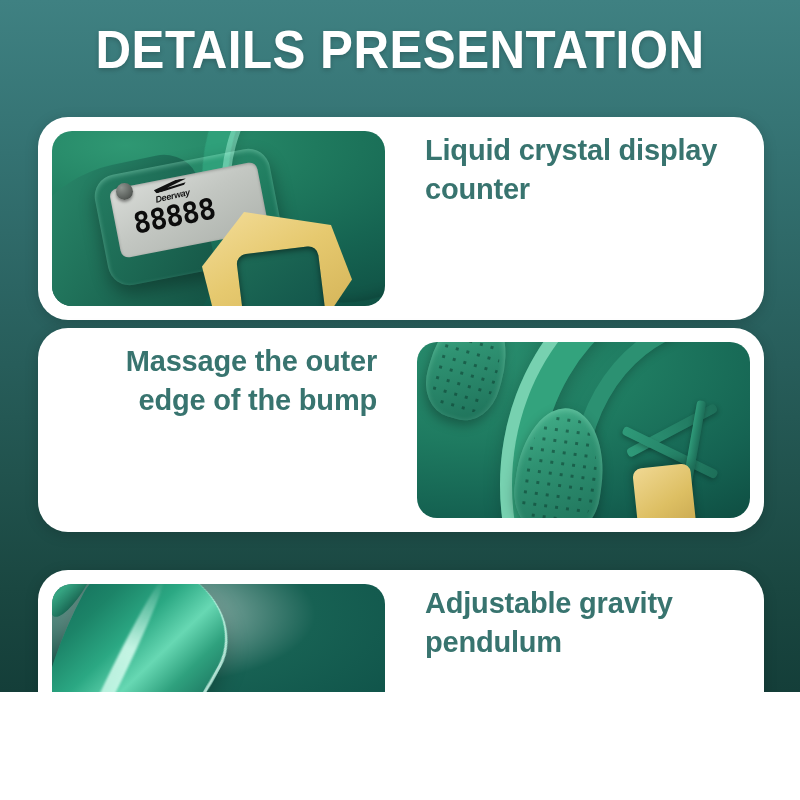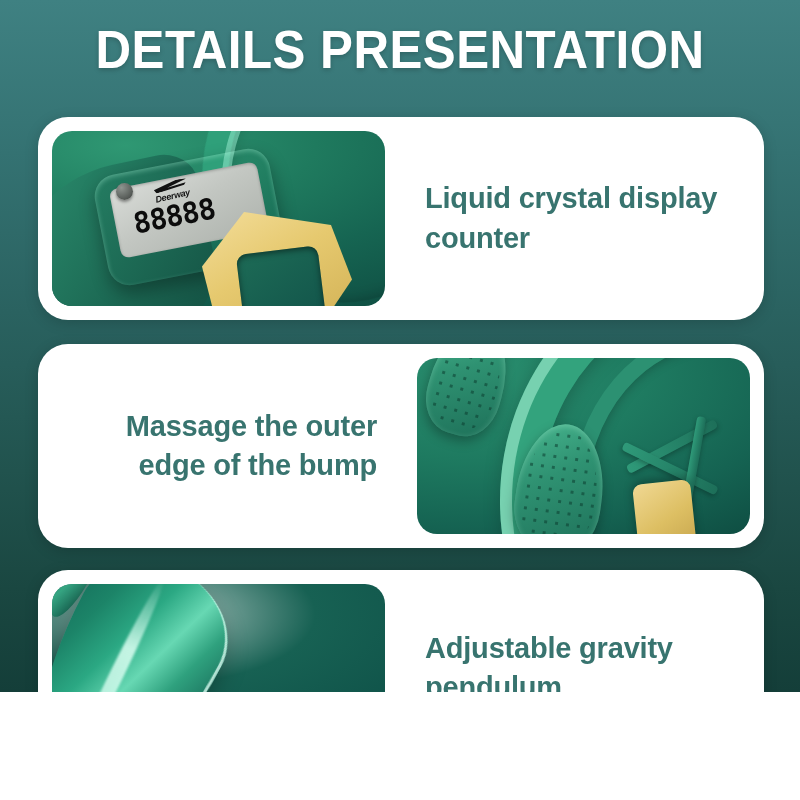--- a/index.html
+++ b/index.html
@@ -42,21 +42,21 @@
   .card {
     position:absolute;
     left:38px;
     width:726px;
     background:#ffffff;
     border-radius:30px;
     box-shadow:0 3px 14px rgba(0,0,0,0.17);
     overflow:hidden;
   }
   #card-1 { top:117px;  height:203px; }
-  #card-2 { top:344px;  height:204px; }
+  #card-2 { top:328px;  height:204px; }
   #card-3 { top:570px;  height:196px;padding-left:8px; }
 
   .card-inner {
     position:absolute;
     top:14px; left:14px; right:14px; bottom:14px;
     display:flex;
     align-items:stretch;
   }
   .card-inner.reverse { flex-direction:row-reverse; }
 
@@ -64,21 +64,21 @@
     position:relative;
     width:333px;
     flex:0 0 333px;
     border-radius:20px;
     overflow:hidden;
   }
 
   .caption {
     flex:1 1 auto;
     display:flex;
-    align-items:center;
+    align-items:flex-start;
     padding:0 26px 0 40px;
   }
   .caption.right-text { justify-content:flex-start; }
   .caption.left-text  { justify-content:flex-end; padding:0 40px 0 26px; }
 
   .caption p {
     color:#38746f;
     font-size:29px;
     font-weight:bold;
     line-height:1.36;

